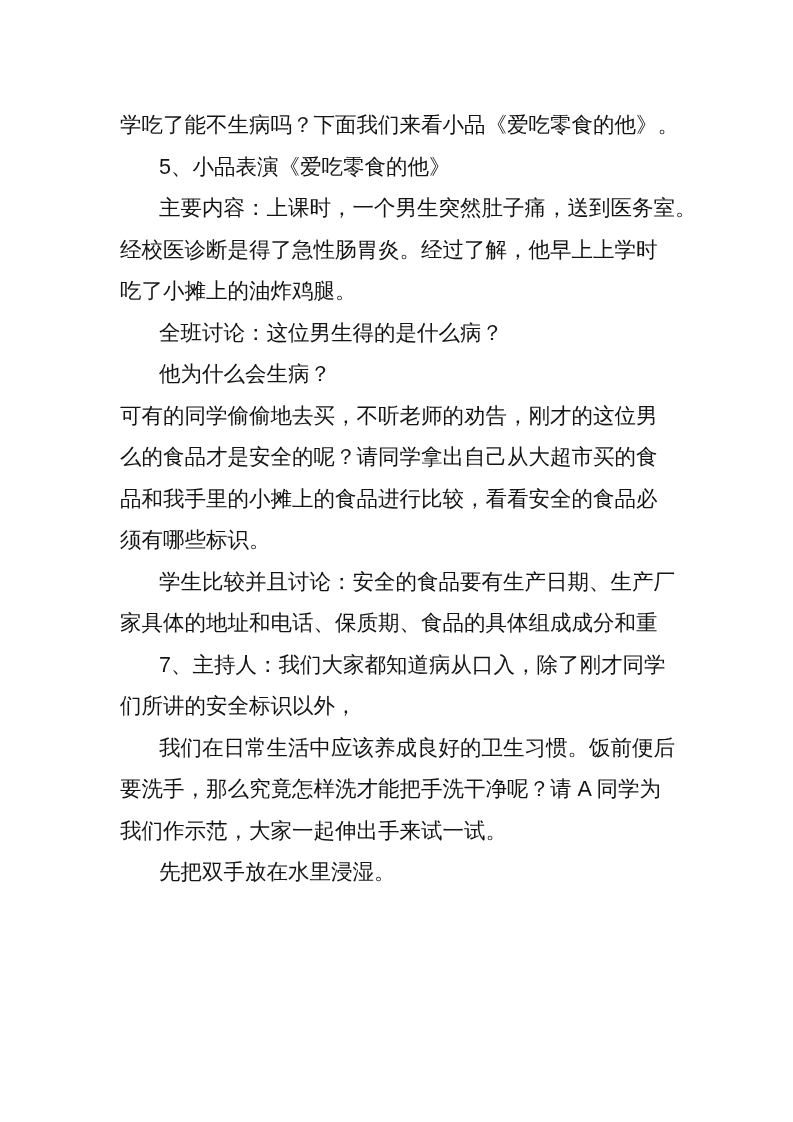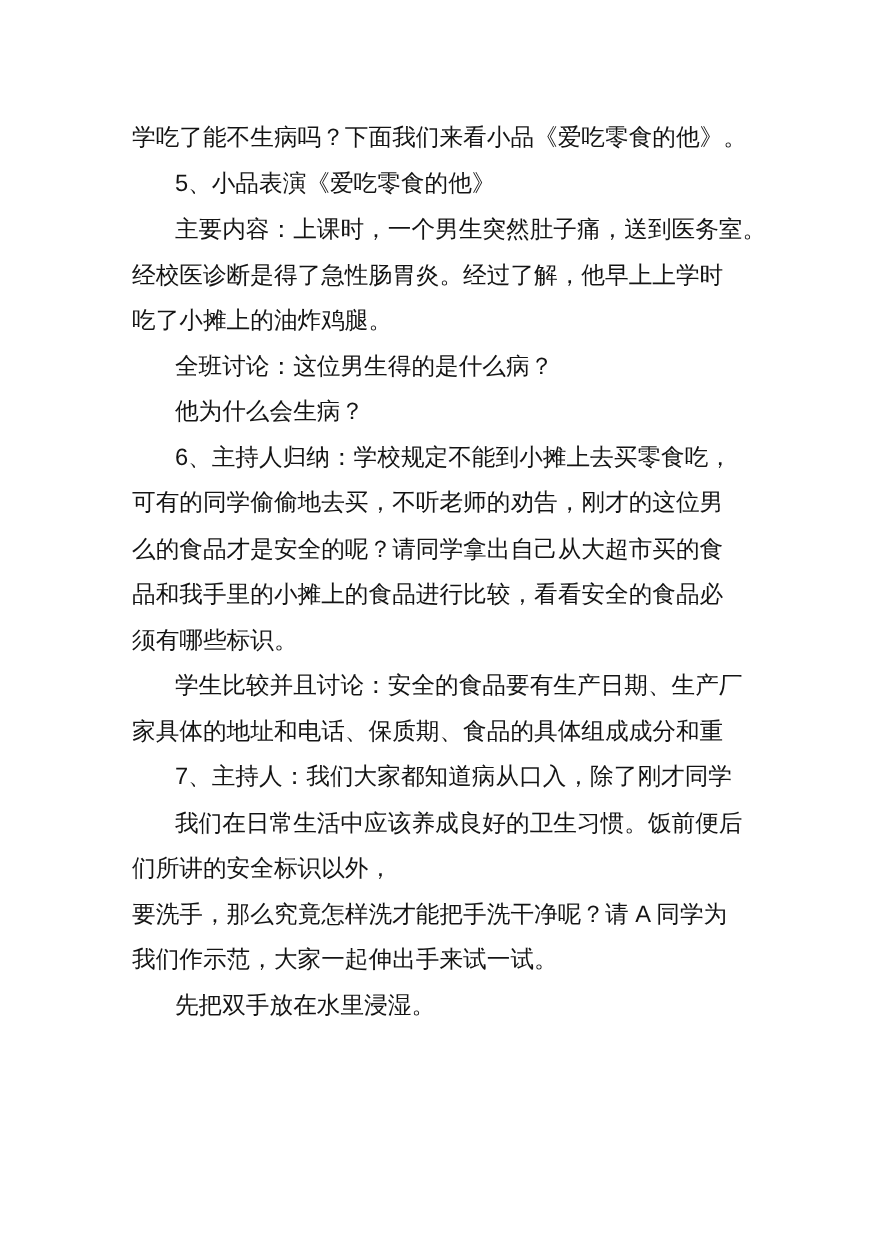--- a/index.html
+++ b/index.html
@@ -39,27 +39,26 @@
 
 <div class="page">
   <div class="text-block">
       <div class="text-line">学吃了能不生病吗？下面我们来看小品《爱吃零食的他》。</div>
       <div class="text-line indent">5、小品表演《爱吃零食的他》</div>
       <div class="text-line indent">主要内容：上课时，一个男生突然肚子痛，送到医务室。</div>
       <div class="text-line">经校医诊断是得了急性肠胃炎。经过了解，他早上上学时</div>
       <div class="text-line">吃了小摊上的油炸鸡腿。</div>
       <div class="text-line indent">全班讨论：这位男生得的是什么病？</div>
       <div class="text-line indent">他为什么会生病？</div>
-      <div class="text-line indent">6、主持人归纳：学校规定不能到小摊上去买零食吃，</div>
       <div class="text-line">可有的同学偷偷地去买，不听老师的劝告，刚才的这位男</div>
       <div class="text-line">么的食品才是安全的呢？请同学拿出自己从大超市买的食</div>
       <div class="text-line">品和我手里的小摊上的食品进行比较，看看安全的食品必</div>
       <div class="text-line">须有哪些标识。</div>
       <div class="text-line indent">学生比较并且讨论：安全的食品要有生产日期、生产厂</div>
       <div class="text-line">家具体的地址和电话、保质期、食品的具体组成成分和重</div>
       <div class="text-line indent">7、主持人：我们大家都知道病从口入，除了刚才同学</div>
+      <div class="text-line">们所讲的安全标识以外，</div>
       <div class="text-line indent">我们在日常生活中应该养成良好的卫生习惯。饭前便后</div>
-      <div class="text-line">们所讲的安全标识以外，</div>
       <div class="text-line">要洗手，那么究竟怎样洗才能把手洗干净呢？请 A 同学为</div>
       <div class="text-line">我们作示范，大家一起伸出手来试一试。</div>
       <div class="text-line indent">先把双手放在水里浸湿。</div>
     </div>
 </div>
 
 </body></html>

